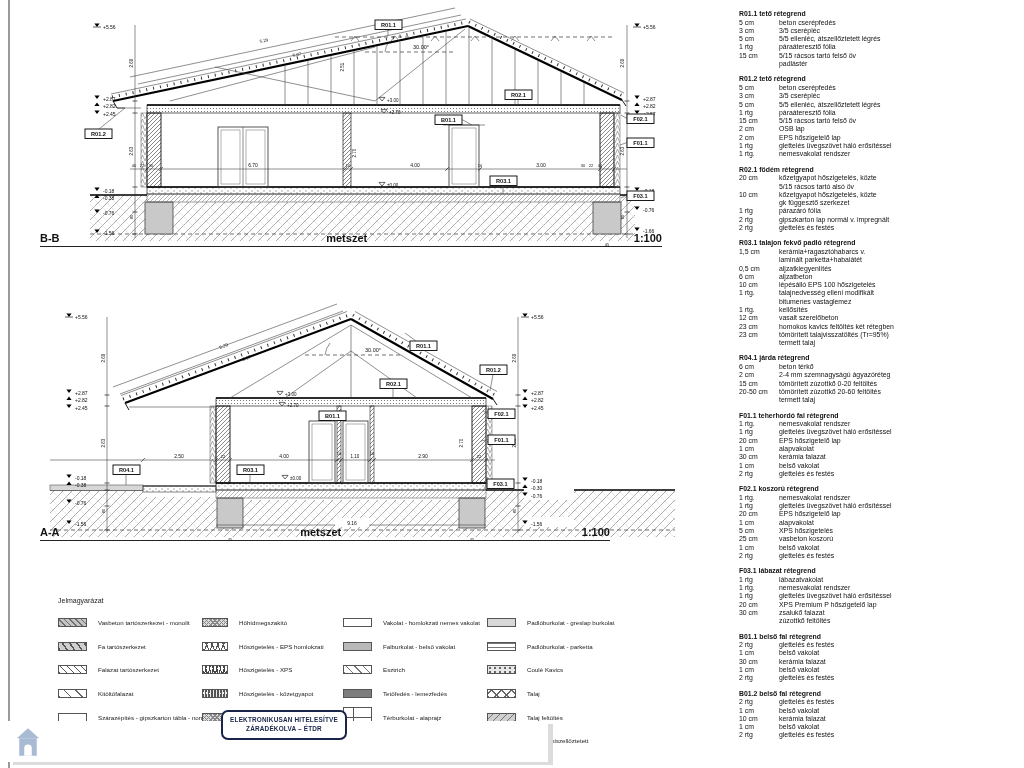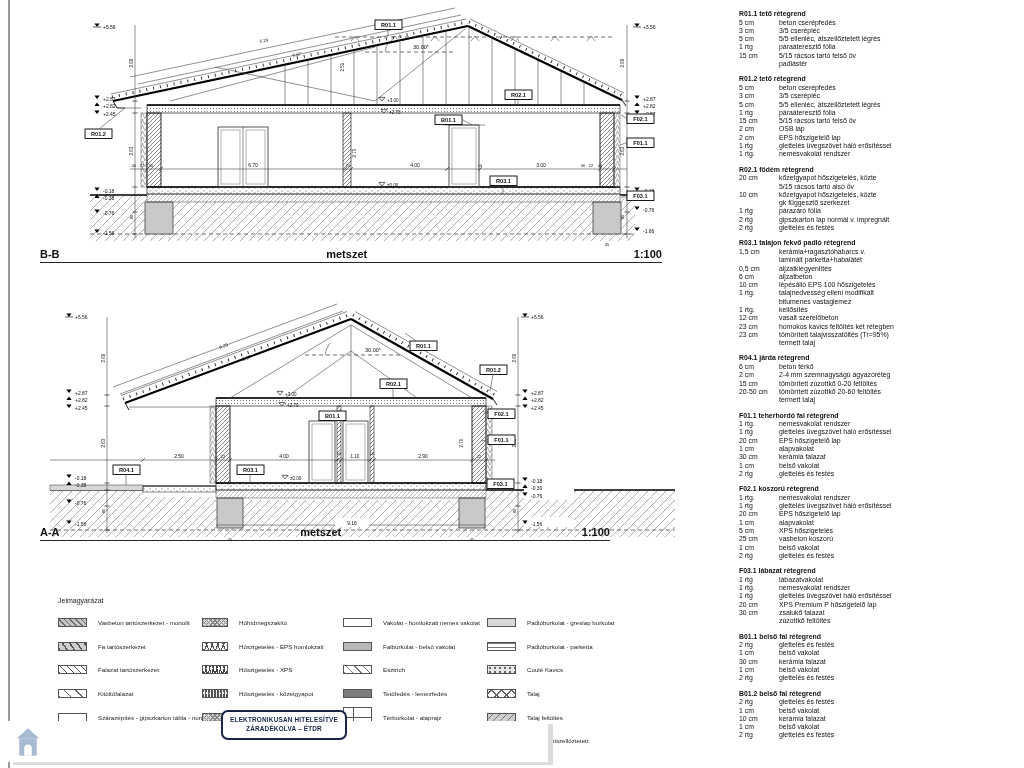--- a/index.html
+++ b/index.html
@@ -286,21 +286,21 @@
         <path d="M468,180.5 V189" class="lnt"></path>
       <text x="468.5" y="178.2">R03.1</text>
       </g>
     <g class="tag">
       <rect x="592" y="186" width="27" height="9.5"></rect>
         <path d="M592,190 L586,193" class="lnt"></path>
       <text x="605.5" y="193.2">F03.1</text>
       </g>
   </svg>
 
-  <div class="sec-title" style="top:248px;width:622px">
+  <div class="sec-title" style="top:232px;width:622px">
     <span>B-B</span>
     <span>metszet</span>
     <span>1:100</span>
   </div>
 
   <svg class="drawing" style="left:35px;top:303px" width="660" height="252" viewBox="0 0 660 252">
     <defs>
       <pattern id="gh2" width="9" height="9" patternUnits="userSpaceOnUse">
         <path d="M0,9 L9,0" stroke="#999" stroke-width=".8"></path>
           <path d="M0,0 L9,9" stroke="#ccc" stroke-width=".4"></path>

